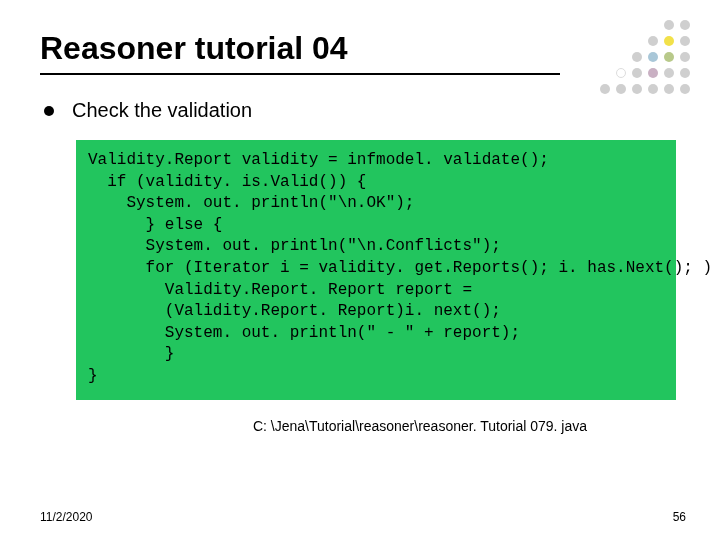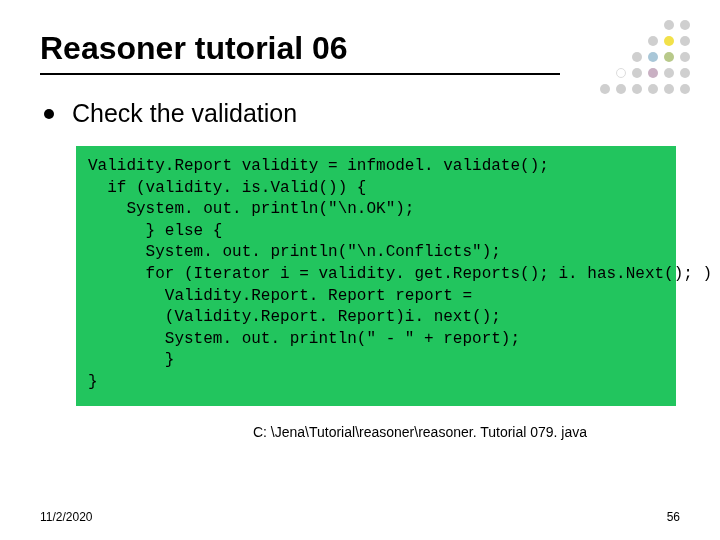--- a/index.html
+++ b/index.html
@@ -12,24 +12,24 @@
   .dg-dot { width: 10px; height: 10px; border-radius: 50%; }
   .c-yellow { background: #f2e14a; }
   .c-gray   { background: #cfcfcf; }
   .c-blue   { background: #a9c7d8; }
   .c-green  { background: #b8c98a; }
   .c-mauve  { background: #c9b0c3; }
   .c-white  { background: #fff; }
   .content { margin-top: 24px; }
   .bullet-row { display: flex; align-items: center; gap: 18px; margin-left: 4px; }
   .bullet-dot { width: 10px; height: 10px; border-radius: 50%; background: #000; flex-shrink: 0; }
-  .bullet-text { font-size: 25px; }
+  .bullet-text { font-size: 20px; }
   .code-box { margin: 18px 0 0 36px; width: 600px; background: #22c55e; padding: 10px 12px 12px 12px; font-family: "Courier New", Courier, monospace; font-size: 16px; line-height: 1.35; white-space: pre; color: #000; }
   .path { margin-top: 18px; text-align: center; font-size: 14px; font-family: Arial, sans-serif; padding-left: 120px; }
-  .footer { position: absolute; bottom: 16px; left: 40px; right: 40px; display: flex; justify-content: space-between; font-size: 12px; color: #000; }
+  .footer { position: absolute; bottom: 16px; left: 40px; right: 34px; display: flex; justify-content: space-between; font-size: 12px; color: #000; }
 </style>
 </head>
 <body>
 
 <div class="slide">
 
   <div class="dot-grid">
     <div class="dg-row">
         <span class="dg-dot c-gray"></span>
         <span class="dg-dot c-gray"></span>
@@ -55,21 +55,21 @@
     <div class="dg-row">
         <span class="dg-dot c-gray"></span>
         <span class="dg-dot c-gray"></span>
         <span class="dg-dot c-gray"></span>
         <span class="dg-dot c-gray"></span>
         <span class="dg-dot c-gray"></span>
         <span class="dg-dot c-gray"></span>
       </div>
   </div>
 
-  <h1 class="title">Reasoner tutorial 06</h1>
+  <h1 class="title">Reasoner tutorial 04</h1>
   <hr class="title-rule">
 
   <div class="content">
     <div class="bullet-row">
       <span class="bullet-dot"></span>
       <span class="bullet-text">Check the validation</span>
     </div>
 
     <div class="code-box">Validity.Report validity = infmodel. validate();
   if (validity. is.Valid()) {

